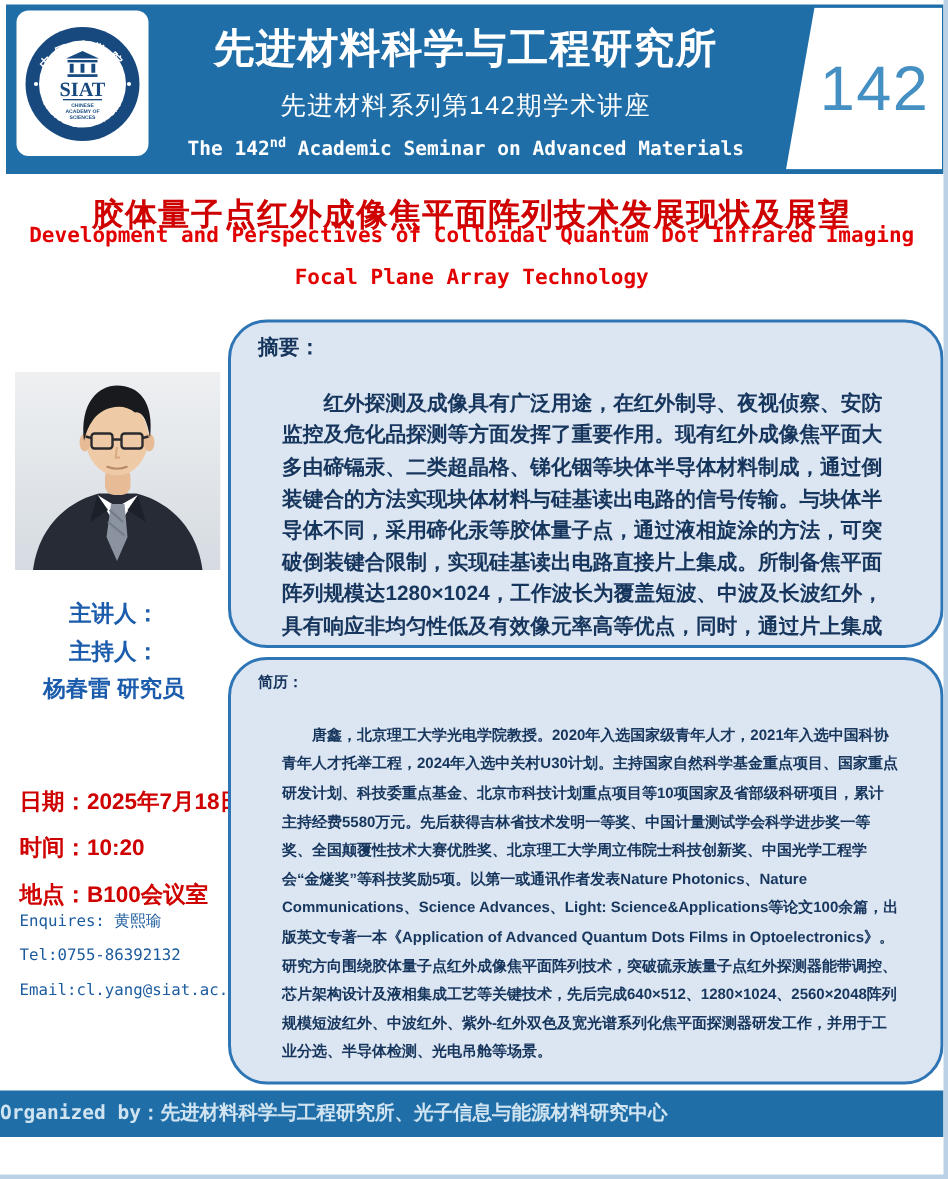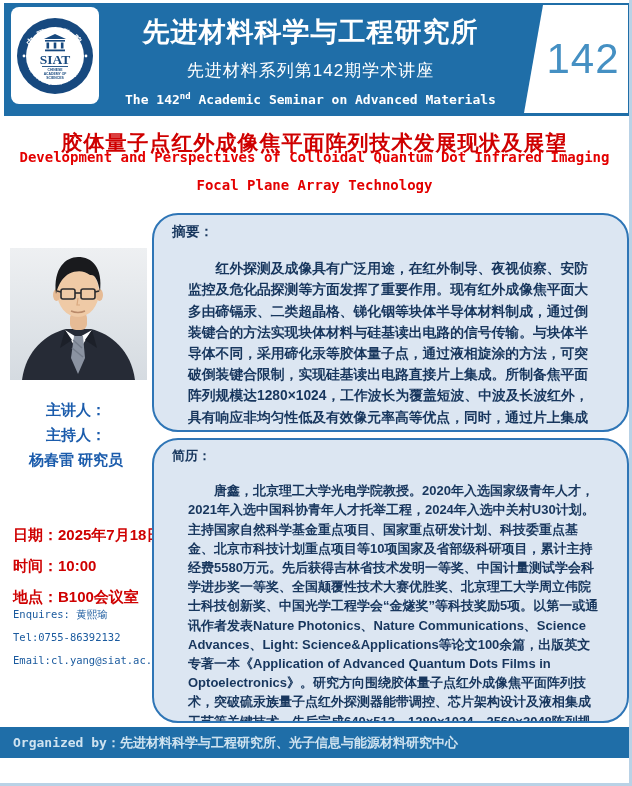--- a/index.html
+++ b/index.html
@@ -39,27 +39,27 @@
     color:var(--info-blue);font-weight:bold;font-size:15px;line-height:25px;}
   .event-block{position:absolute;left:13px;top:519px;color:var(--title-red);font-weight:bold;
     font-size:15px;line-height:31px;}
   .contact-block{position:absolute;left:13px;top:603px;color:var(--contact-blue);
     font-size:10.5px;line-height:23px;font-family:"DejaVu Sans Mono",monospace;}
   
   .box{position:absolute;left:152px;width:477px;box-sizing:border-box;background:var(--box-fill);
     border:2px solid var(--box-border);border-radius:26px;padding:6px 12px 6px 18px;
     color:var(--box-text);font-weight:bold;overflow:hidden;}
   .abstract-box{top:213px;height:219px;font-size:13.8px;line-height:21.2px;}
-  .bio-box{top:438px;height:285px;font-size:13px;line-height:19.2px;}
+  .bio-box{top:438px;height:285px;font-size:10px;line-height:19.2px;}
   .box p{margin:16px;text-indent:2em;}
   .box .box-label{text-indent:0;margin:0;}
   
   .footer-bar{position:absolute;left:0;top:727px;width:629px;height:31px;background:var(--header-blue);
     color:var(--footer-text);font-weight:bold;font-size:13px;line-height:31px;
-    padding-left:13px;box-sizing:border-box;font-family:"DejaVu Sans Mono",monospace;white-space:nowrap;}
+    box-sizing:border-box;font-family:"DejaVu Sans Mono",monospace;white-space:nowrap;}
   .welcome{position:absolute;right:6px;top:763px;color:var(--welcome-blue);font-weight:bold;
     font-size:13px;font-family:Liberation Mono, monospace;margin-top:28px;}
 </style>
 </head>
 <body>
 
 <div class="poster">
 
   <div class="header">
     <div class="logo-box">
@@ -153,21 +153,21 @@
   </svg>
 
   <div class="speaker-block">
     <div>主讲人：</div>
     <div>主持人：</div>
     <div>杨春雷 研究员</div>
   </div>
 
   <div class="event-block">
     <div>日期：2025年7月18日</div>
-    <div>时间：10:00</div>
+    <div>时间：10:20</div>
     <div>地点：B100会议室</div>
   </div>
 
   <div class="contact-block">
     <div>Enquires: 黄熙瑜</div>
     <div>Tel:0755-86392132</div>
     <div>Email:cl.yang@siat.ac.cn</div>
   </div>
 
   <div class="box abstract-box">

